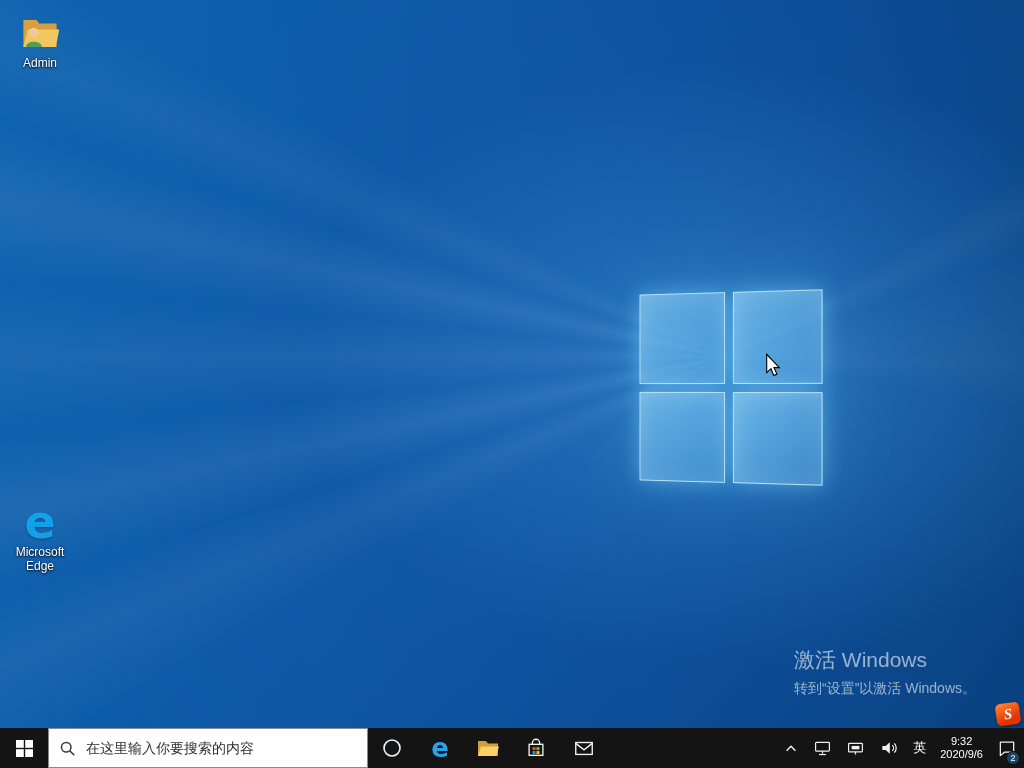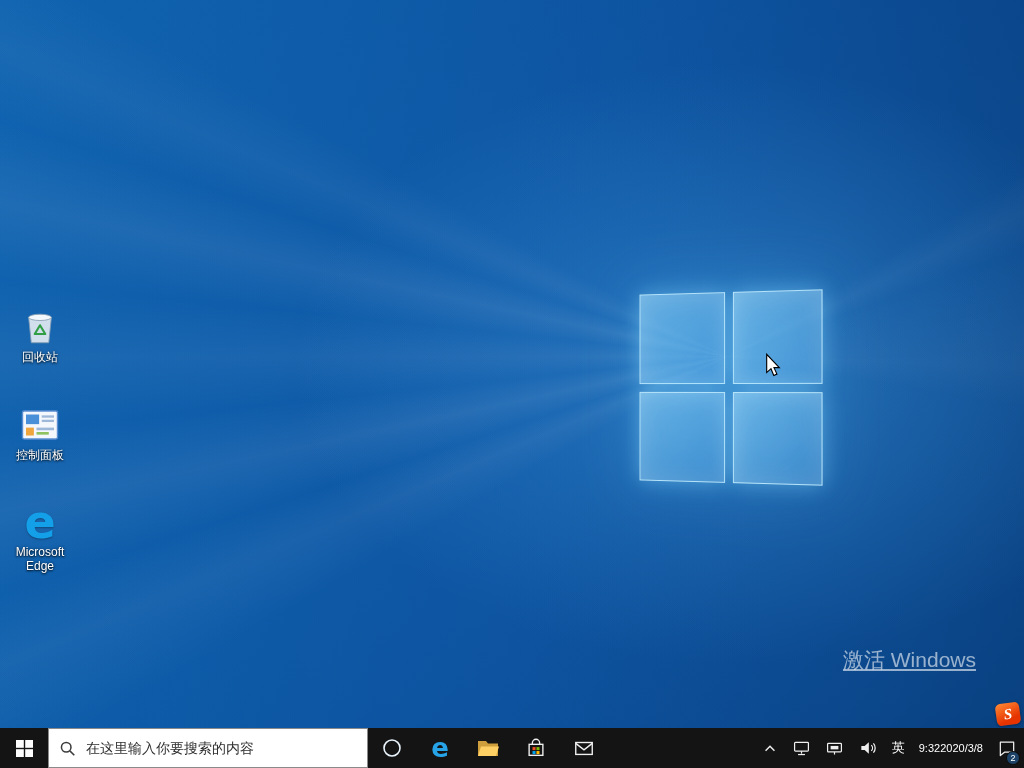--- a/index.html
+++ b/index.html
@@ -35,21 +35,21 @@
   
   .desk-icon{position:absolute;left:1px;width:78px;text-align:center;cursor:default;}
   .desk-icon .ico{height:42px;display:flex;align-items:center;justify-content:center;}
   .desk-icon .lbl{margin-top:3px;font-size:12px;line-height:1.15;color:#fff;
     text-shadow:0 1px 2px rgba(0,0,0,.85),0 0 3px rgba(0,0,0,.5);}
   .edge-glyph{font-weight:bold;color:#13a0e8;font-size:46px;line-height:42px;
     font-family:"DejaVu Sans",sans-serif;text-shadow:0 1px 2px rgba(0,0,0,.3);}
 
   
   .activation{position:absolute;right:48px;top:646px;text-align:left;color:rgba(255,255,255,.58);}
-  .activation .t1{font-size:21px;text-decoration:underline;}
+  .activation .t1{font-size:21px;}
   .activation .t2{font-size:14px;margin-top:6px;}
 
   
   .cursor{position:absolute;left:763px;top:353px;}
 
   
   .sogou{position:absolute;left:996px;top:703px;width:24px;height:22px;border-radius:5px;
     background:linear-gradient(160deg,#ff8a35,#e63400 70%);
     transform:rotate(-8deg);display:flex;align-items:center;justify-content:center;
     box-shadow:0 1px 3px rgba(0,0,0,.4);}
@@ -65,78 +65,66 @@
     align-items:center;padding:0 10px;gap:8px;}
   .searchbox input{border:none;outline:none;background:transparent;flex:1;
     font-size:14px;color:#8b5cf6;font-family:inherit;}
   .searchbox input::placeholder{color:#1f1f1f;opacity:.95;}
   .pinned{display:flex;}
   .pinned .tb-btn{width:48px;}
   .tb-edge{color:#27a3e8;font-weight:bold;font-size:26px;font-family:"DejaVu Sans",sans-serif;}
   .tray{margin-left:auto;display:flex;align-items:stretch;}
   .tray .tb-btn{padding:0 7px;}
   .ime{font-size:13px;}
-  .clock{flex-direction:row;justify-content:center;line-height:13px;font-size:11px;
+  .clock{flex-direction:column;justify-content:center;line-height:13px;font-size:11px;
     text-align:right;padding:0 9px;}
   .action-center{position:relative;padding:0 12px 0 9px;}
   .badge{position:absolute;right:4px;bottom:3px;width:14px;height:14px;border-radius:50%;
     background:#1d4468;border:1px solid #0c0c0c;color:#fff;font-size:9px;line-height:12px;
     text-align:center;}
 </style>
 </head>
 <body>
 
 <div class="desktop">
   <div class="beams"></div>
 
   <div class="win-logo">
     <div class="pane"></div>
     <div class="pane"></div>
     <div class="pane"></div>
     <div class="pane"></div>
   </div>
 
-
-
-
-  <div class="desk-icon" style="top:306px">
+  <div class="desk-icon" style="top:12px">
     <div class="ico">
       <svg width="42" height="42" viewBox="0 0 48 48">
-        <path d="M11 13h26l-3 29H14z" fill="#e6edf4" opacity="0.9" stroke="#8aa0b4"></path>
-        <ellipse cx="24" cy="13" rx="13" ry="3.6" fill="#f3f8fc" stroke="#8aa0b4"></ellipse>
-        <path d="M24 22l6 10H18z" fill="none" stroke="#2f9e44" stroke-width="2.4" stroke-linejoin="round"></path>
-      </svg>
-    </div>
-    <div class="lbl">回收站</div>
-  </div>
-
-  <div class="desk-icon" style="top:404px">
-    <div class="ico">
-      <svg width="42" height="42" viewBox="0 0 48 48">
-        <rect x="4" y="8" width="40" height="32" rx="2" fill="#f4f7fb" stroke="#5b8fd4" stroke-width="1.6"></rect>
-        <rect x="8" y="12" width="15" height="11" fill="#4a90d9"></rect>
-        <rect x="26" y="13" width="14" height="2.6" fill="#9db8d9"></rect>
-        <rect x="26" y="18" width="14" height="2.6" fill="#9db8d9"></rect>
-        <rect x="8" y="27" width="9" height="9" fill="#f0a63c"></rect>
-        <rect x="20" y="27" width="20" height="3" fill="#9db8d9"></rect>
-        <rect x="20" y="32" width="14" height="3" fill="#8fc15e"></rect>
-      </svg>
-    </div>
-    <div class="lbl">控制面板</div>
-  </div>
+        <path d="M5 9h15l3 4h20v27H5z" fill="#d99f3c"></path>
+        <path d="M5 40l5-20h36l-4 20z" fill="#f3c75f"></path>
+        <circle cx="17" cy="23.5" r="5.5" fill="#f2c79e"></circle>
+        <path d="M8 40c0-8 18-8 18 0z" fill="#4f9d57"></path>
+      </svg>
+    </div>
+    <div class="lbl">Admin</div>
+  </div>
+
+
+
+
 
   <div class="desk-icon" style="top:501px">
     <div class="ico">
       <span class="edge-glyph">e</span>
     </div>
     <div class="lbl">Microsoft Edge</div>
   </div>
 
   <div class="activation">
     <div class="t1">激活 Windows</div>
+    <div class="t2">转到“设置”以激活 Windows。</div>
   </div>
 
   <div class="cursor">
     <svg width="20" height="24" viewBox="0 0 12 19">
       <path d="M1 1 L1 15.5 L4.4 12.4 L6.6 17.8 L9.1 16.7 L6.8 11.6 L11 11.6 Z" fill="#fff" stroke="#000" stroke-width="0.9"></path>
     </svg>
   </div>
 
   <div class="sogou">
     <span>S</span>
@@ -218,21 +206,21 @@
     <div class="tb-btn">
       <svg width="20" height="20" viewBox="0 0 24 24">
         <path d="M4 9.5v5h4l5 4.5v-14L8 9.5z" fill="#f0f0f0"></path>
         <path d="M16 8.5a5 5 0 010 7" fill="none" stroke="#f0f0f0" stroke-width="1.5"></path>
         <path d="M18.5 6.5a8.2 8.2 0 010 11" fill="none" stroke="#f0f0f0" stroke-width="1.5"></path>
       </svg>
     </div>
     <div class="tb-btn ime">英</div>
     <div class="tb-btn clock">
       <div>9:32</div>
-      <div>2020/3/8</div>
+      <div>2020/9/6</div>
     </div>
     <div class="tb-btn action-center">
       <svg width="20" height="20" viewBox="0 0 24 24">
         <path d="M4 5h16v12h-11l-5 4z" fill="none" stroke="#f0f0f0" stroke-width="1.5" stroke-linejoin="round"></path>
       </svg>
       <div class="badge">2</div>
     </div>
   </div>
 </div>
 

